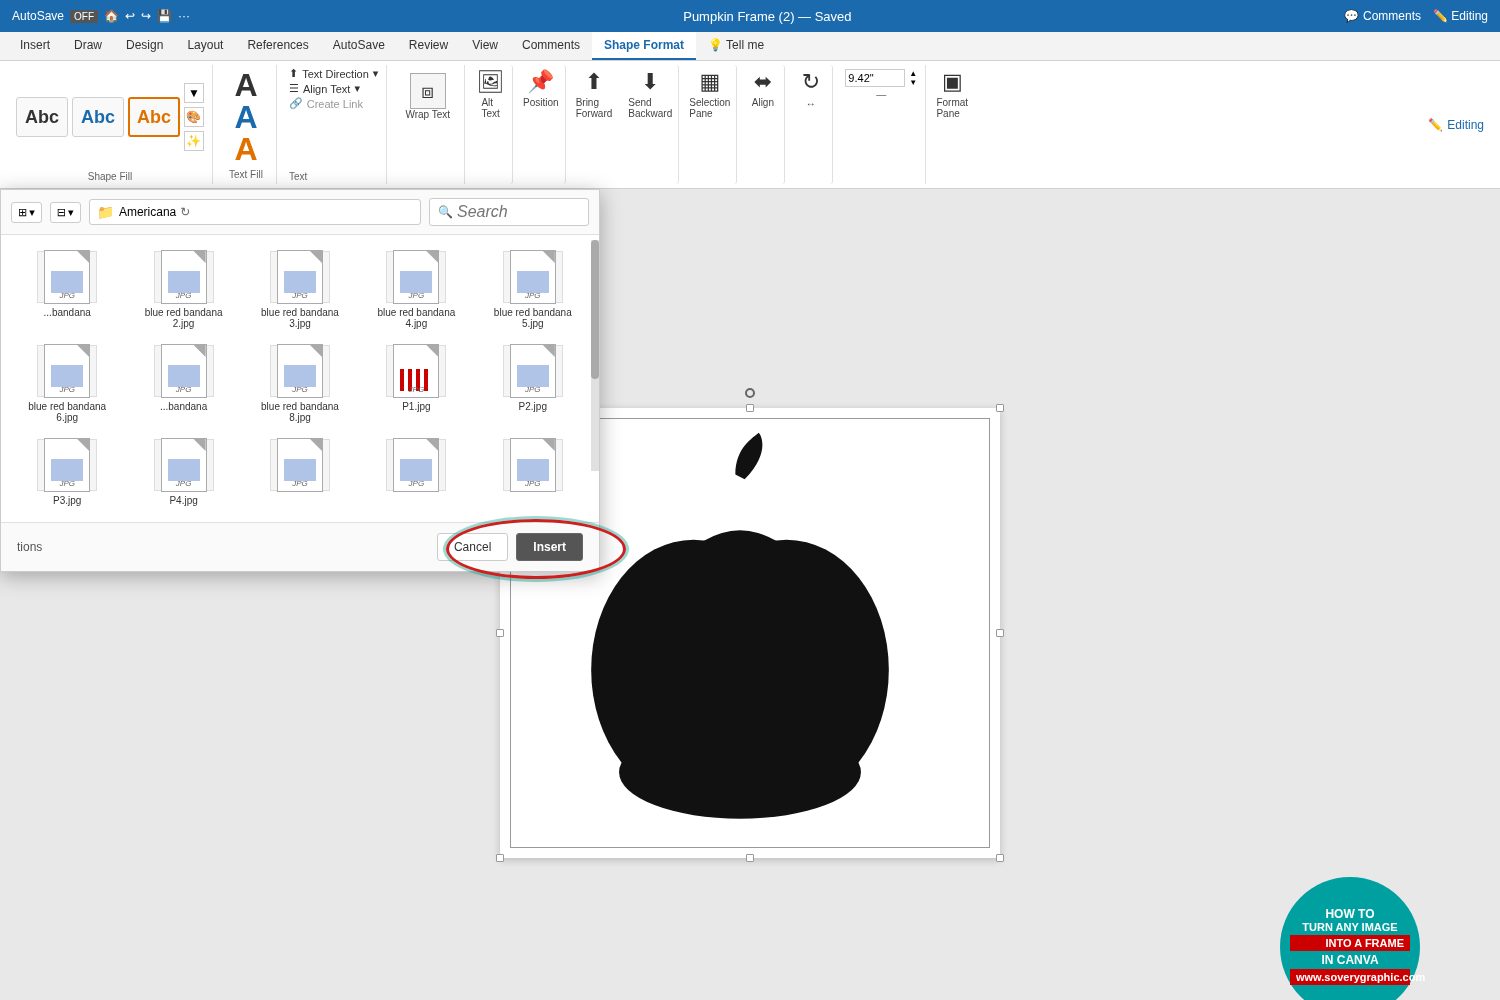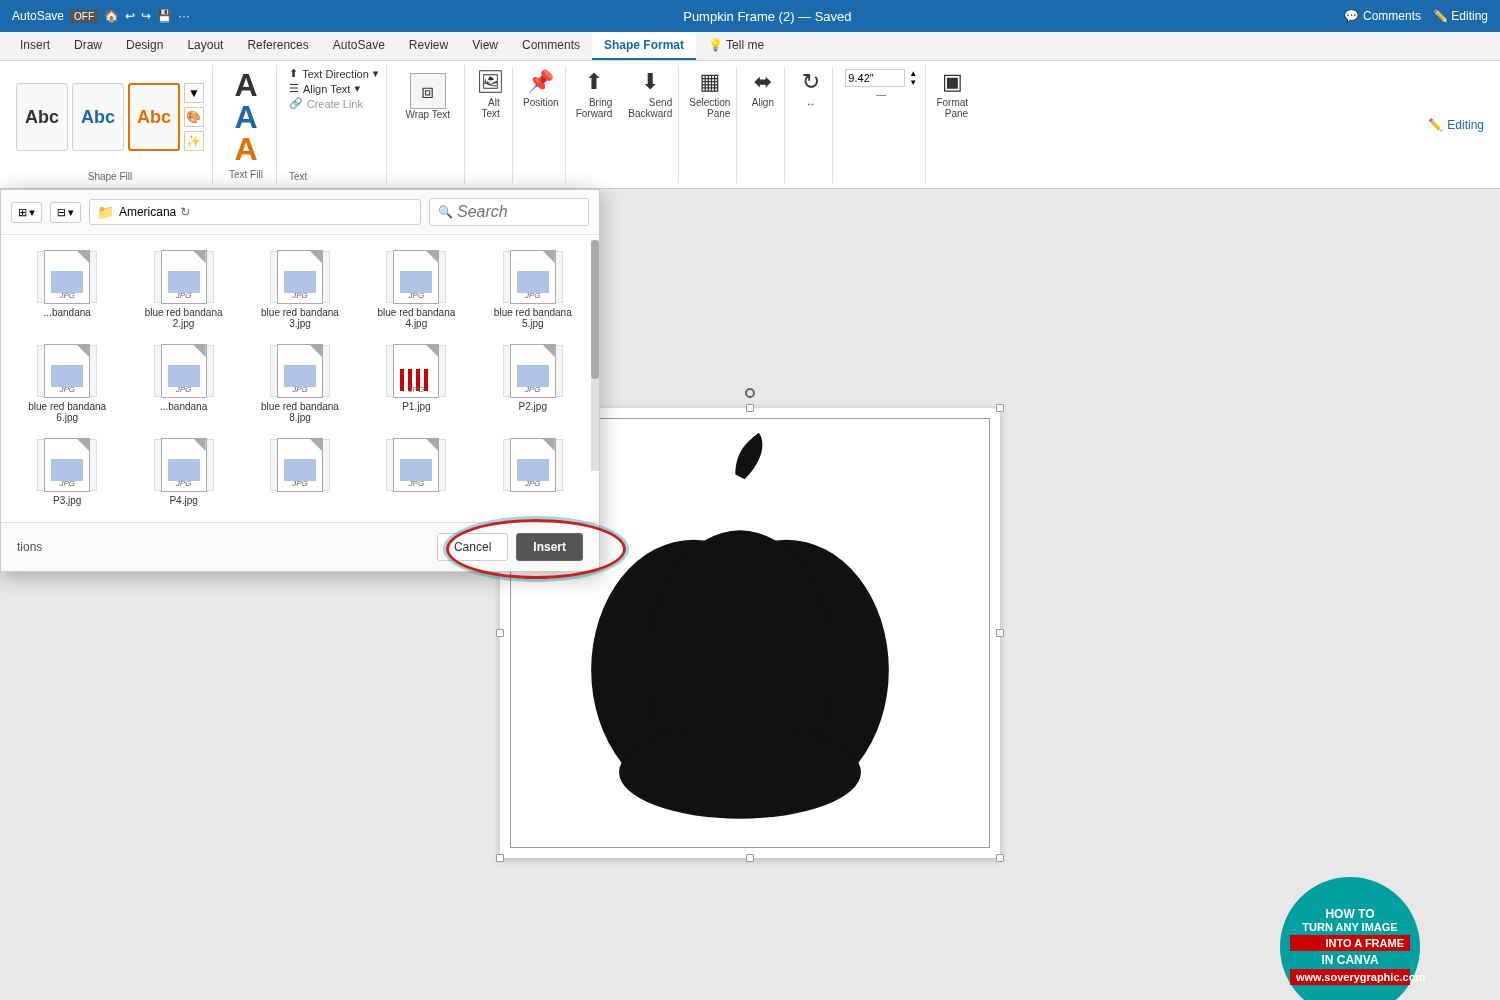--- a/index.html
+++ b/index.html
@@ -65,21 +65,21 @@
       padding-top: 4px;
     }
     .ribbon-group-items {
       display: flex;
       gap: 4px;
       align-items: center;
       flex: 1;
     }
     .shape-btn {
       width: 52px;
-      height: 68px;
+      height: 40px;
       border: 1px solid #d0d0d0;
       background: #f9f9f9;
       border-radius: 3px;
       display: flex;
       flex-direction: column;
       align-items: center;
       justify-content: center;
       cursor: pointer;
       font-size: 10px;
       color: #333;
@@ -126,21 +126,21 @@
       flex-direction: column;
       align-items: center;
       padding: 4px 6px;
       cursor: pointer;
       border-radius: 3px;
       font-size: 10px;
       color: #333;
       min-width: 44px;
     }
     .toolbar-btn .icon { font-size: 22px; margin-bottom: 2px; }
-    .toolbar-btn .label { font-size: 10px; color: #444; text-align: right; }
+    .toolbar-btn .label { font-size: 10px; color: #444; text-align: left; }
 
     .editing-btn {
       display: flex;
       align-items: center;
       gap: 4px;
       padding: 4px 8px;
       color: #1a6aad;
       cursor: pointer;
       font-size: 12px;
     }

